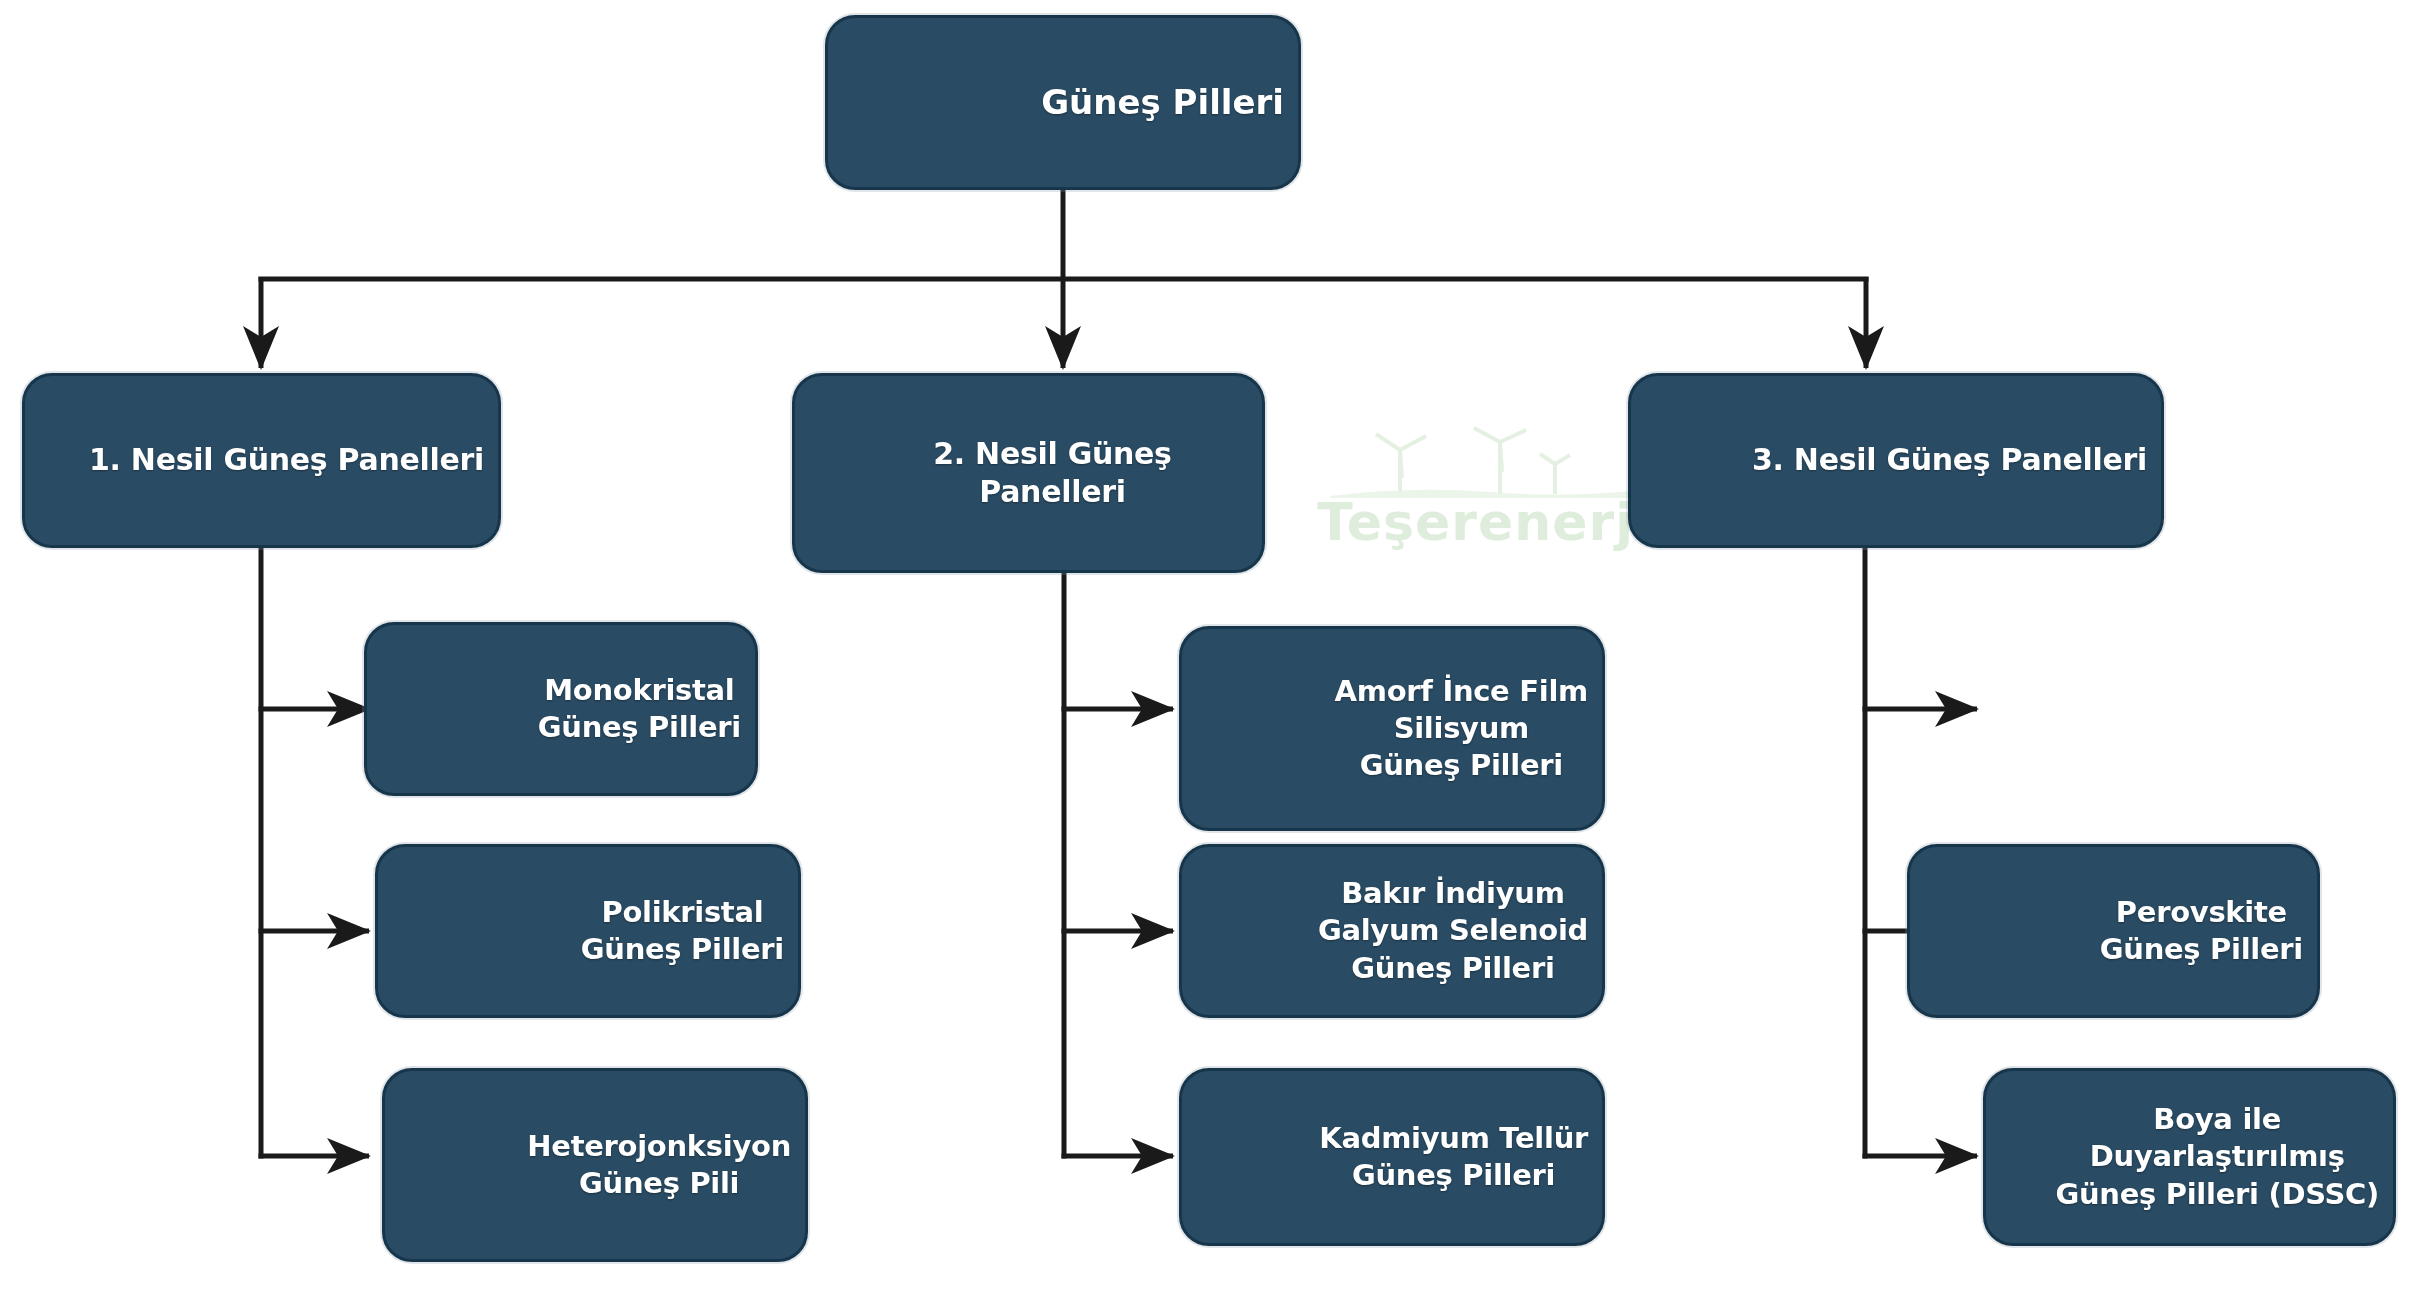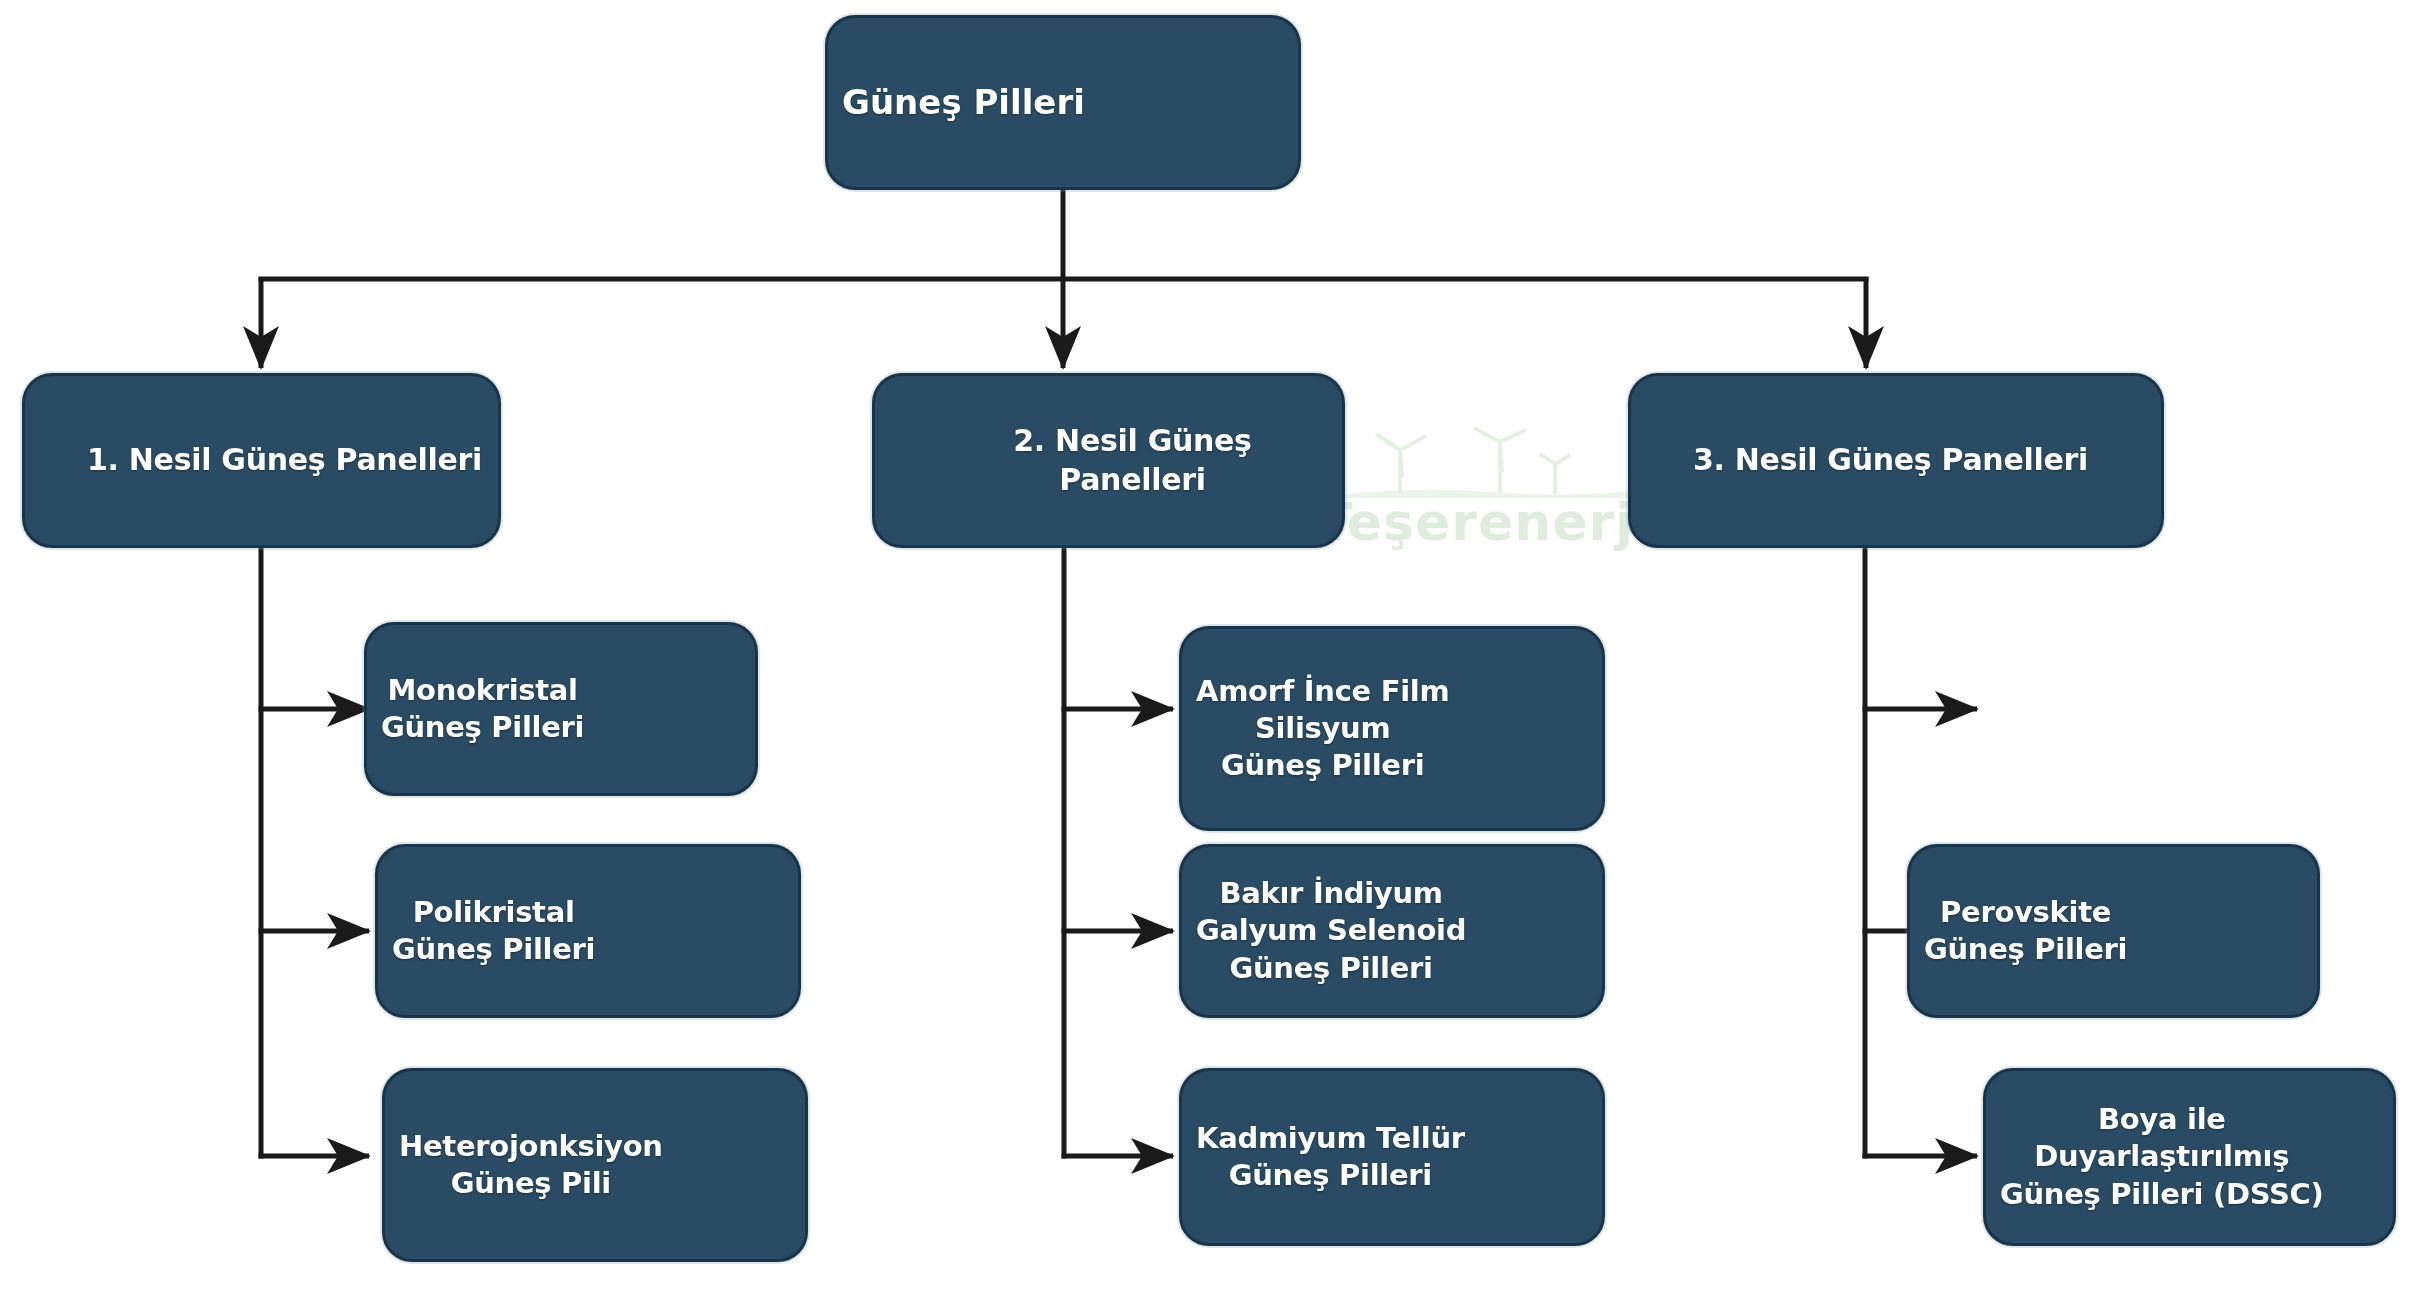--- a/index.html
+++ b/index.html
@@ -19,21 +19,21 @@
     font-family:"DejaVu Sans","Liberation Sans",sans-serif;
     overflow:hidden;
   }
   .connectors{position:absolute;left:0;top:0;width:2419px;height:1305px;}
   .node{
     position:absolute;
     background:var(--node-fill);
     border:3px solid var(--node-border);
     border-radius:30px;
     box-shadow:0 0 0 2px rgba(130,150,168,0.25);
-    display:flex;align-items:center;justify-content:flex-start;
+    display:flex;align-items:center;justify-content:flex-end;
     text-align:center;
     color:var(--node-text);
     font-weight:bold;
     padding:8px 14px;
   }
   .node .label{
     white-space:pre-line;
     line-height:1.28;
     text-shadow:0 1px 2px rgba(0,0,0,0.35);
   }
@@ -108,21 +108,21 @@
     <div class="wm-text">Teşerenerji</div>
   </div>
 
   <div class="node root" style="left:825px;top:15px;width:476px;height:175px">
     <span class="label">Güneş Pilleri</span>
   </div>
 
   <div class="node gen" style="left:22px;top:373px;width:479px;height:175px">
     <span class="label">1. Nesil Güneş Panelleri</span>
   </div>
-  <div class="node gen" style="left:872px;top:373px;width:473px;height:175px">
+  <div class="node gen" style="left:792px;top:373px;width:473px;height:200px">
     <span class="label">2. Nesil Güneş Panelleri</span>
   </div>
   <div class="node gen" style="left:1628px;top:373px;width:536px;height:175px">
     <span class="label">3. Nesil Güneş Panelleri</span>
   </div>
 
   <div class="node child" style="left:364px;top:622px;width:394px;height:174px">
     <span class="label">Monokristal
 Güneş Pilleri</span>
   </div>

